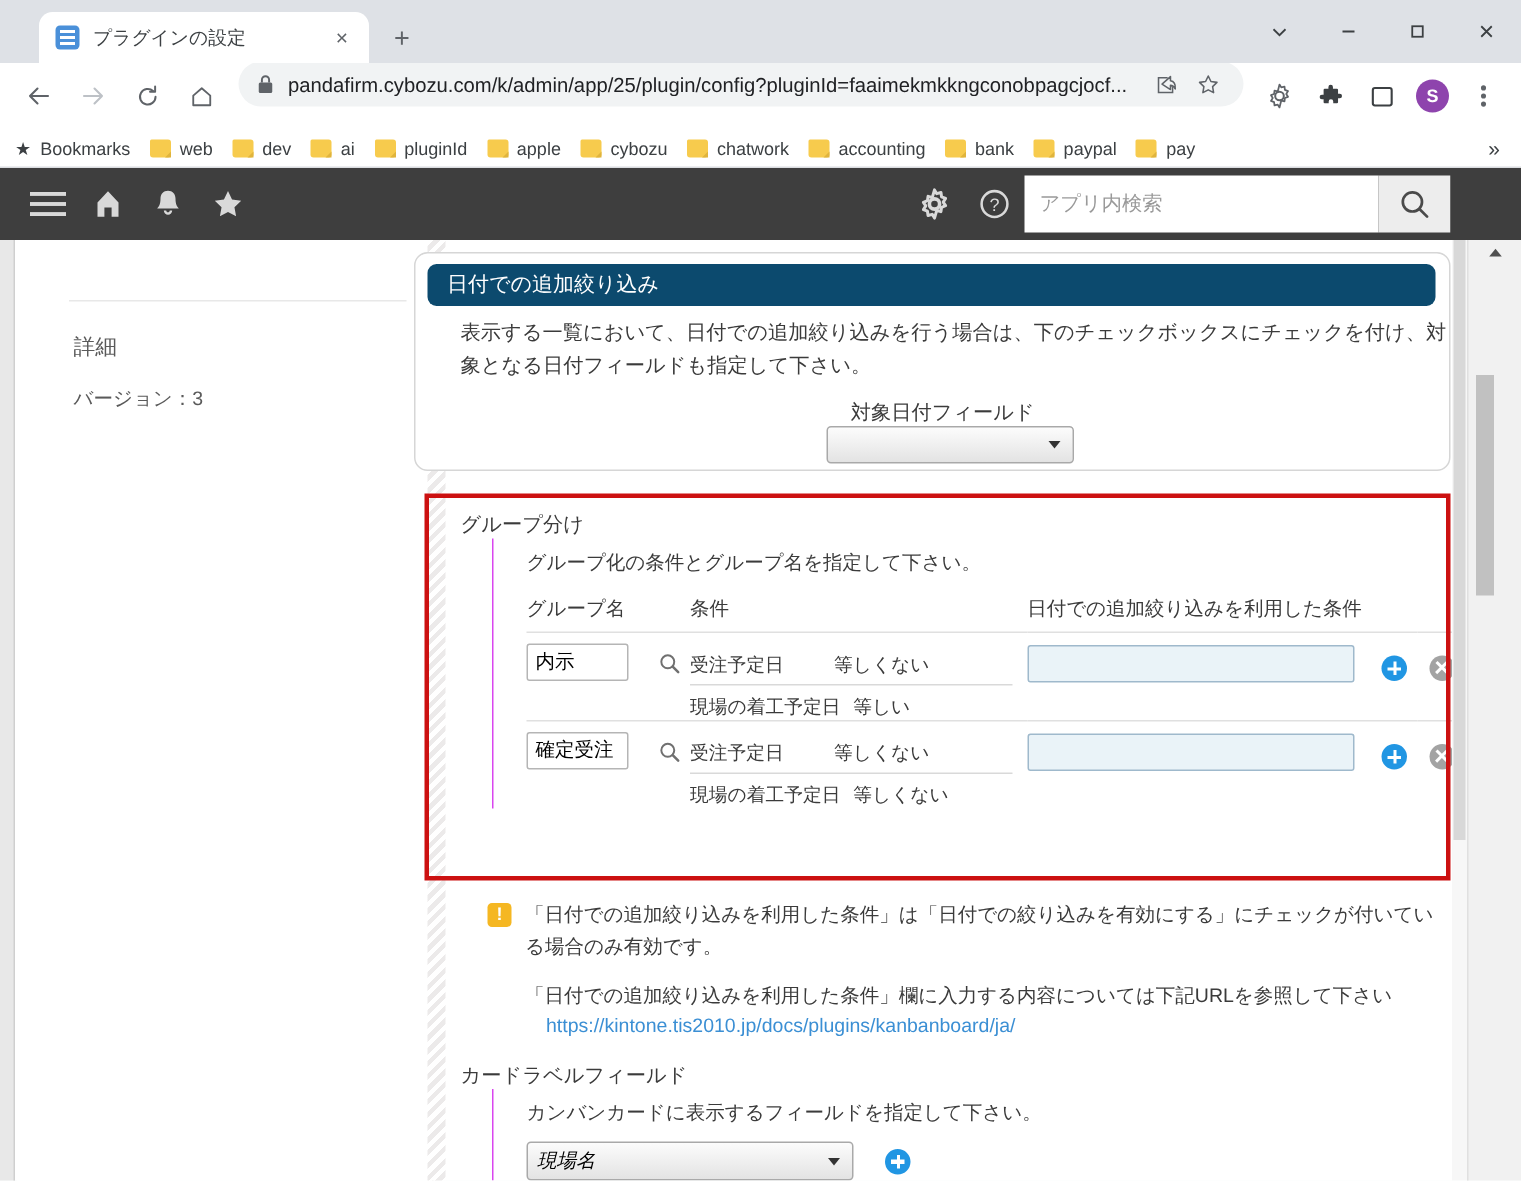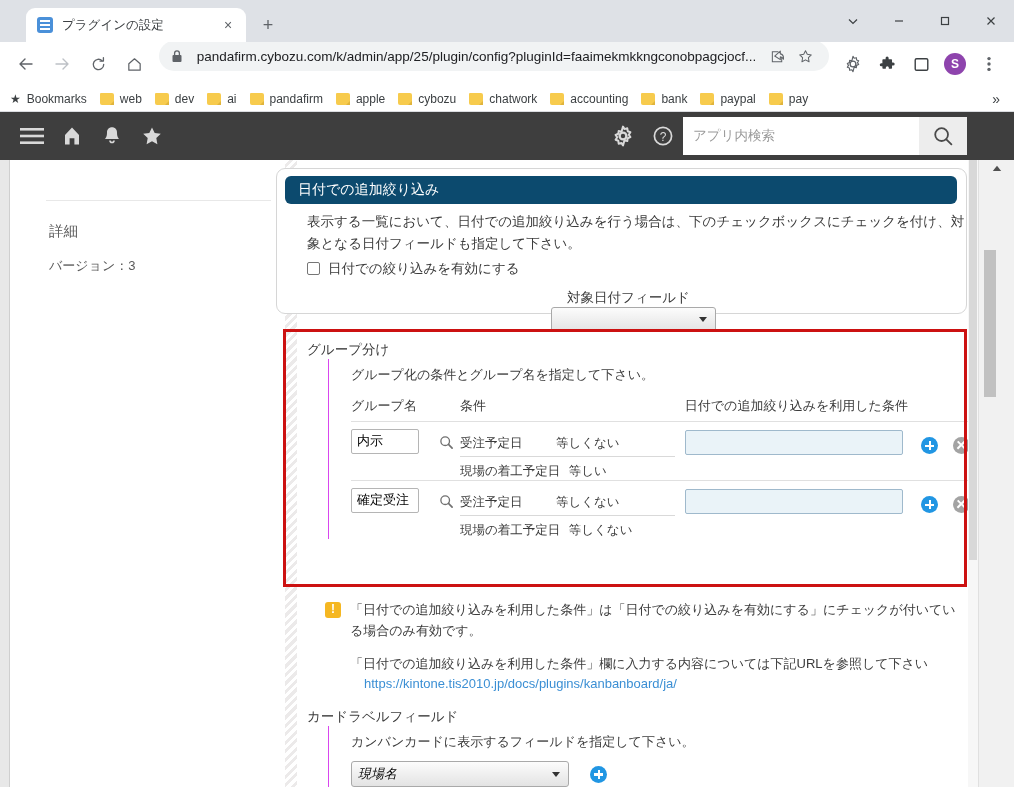--- a/index.html
+++ b/index.html
@@ -41,21 +41,21 @@
   .winctl { position:absolute; right:0; top:0; height:42px; display:flex; align-items:center; }
   .winctl > div { width:46px; height:42px; display:flex; align-items:center; justify-content:center;
      color:#3c4043; font-size:12px; }
   .winctl svg { display:block; }
 
   .toolbar { height:44px; background:#ffffff; display:flex; align-items:center; padding:0 8px; }
   .navbtn { width:30px; height:30px; margin:0 3px; display:flex; align-items:center; justify-content:center; color:#5f6368; }
   .navbtn.dim { color:#bdc1c6; }
   .omnibox {
     flex:1; height:30px; background:#f1f3f4; border-radius:15px; display:flex; align-items:center;
-    padding:0 12px; margin:0 7px 16px 7px; min-width:0;text-align:center;
+    padding:0 12px; margin:0 7px 16px 7px; min-width:0;
   }
   .omnibox .lock { margin-right:9px; display:flex; }
   .omnibox .url { font-size:13.5px; color:#202124; white-space:nowrap; overflow:hidden; flex:1; }
   .omnibox .oi { width:24px; height:24px; display:flex; align-items:center; justify-content:center; color:#5f6368; margin-left:4px; }
   .tbicons { display:flex; align-items:center; }
   .tbicons > div { width:28px; height:28px; margin:0 3px; display:flex; align-items:center; justify-content:center; color:#5f6368; }
   .avatar { width:22px; height:22px; border-radius:50%; background:#8e44ad; color:#fff;
     font-size:12px; display:flex; align-items:center; justify-content:center; font-weight:bold; }
 
   .bookmarks { height:26px; background:#ffffff; display:flex; align-items:center; padding:0 10px;
@@ -308,21 +308,21 @@
     <div class="bm">
         <span class="folder"></span>
         <span>dev</span>
       </div>
     <div class="bm">
         <span class="folder"></span>
         <span>ai</span>
       </div>
     <div class="bm">
         <span class="folder"></span>
-        <span>pandafirm</span>
+        <span>pluginId</span>
       </div>
     <div class="bm">
         <span class="folder"></span>
         <span>apple</span>
       </div>
     <div class="bm">
         <span class="folder"></span>
         <span>cybozu</span>
       </div>
     <div class="bm">
@@ -411,24 +411,20 @@
         <div class="ver">バージョン：3</div>
       </div>
 
       <div class="rightcol">
         <div class="hatch"></div>
 
         <div class="panel">
           <div class="panel-title">日付での追加絞り込み</div>
           <div class="panel-body">
             <div class="desc">表示する一覧において、日付での追加絞り込みを行う場合は、下のチェックボックスにチェックを付け、対象となる日付フィールドも指定して下さい。</div>
-            <div class="cbrow">
-              <span class="cbox"></span>
-              <span>日付での絞り込みを有効にする</span>
-            </div>
             <div class="fieldrow">
               <label>対象日付フィールド</label>
               <div class="sel">
                 <span></span>
                 <span class="caret"></span>
               </div>
             </div>
           </div>
         </div>
 

